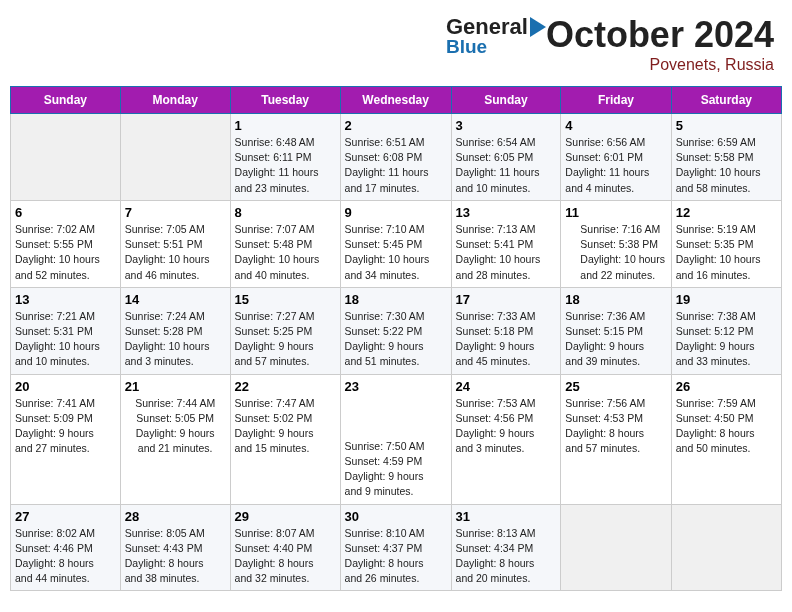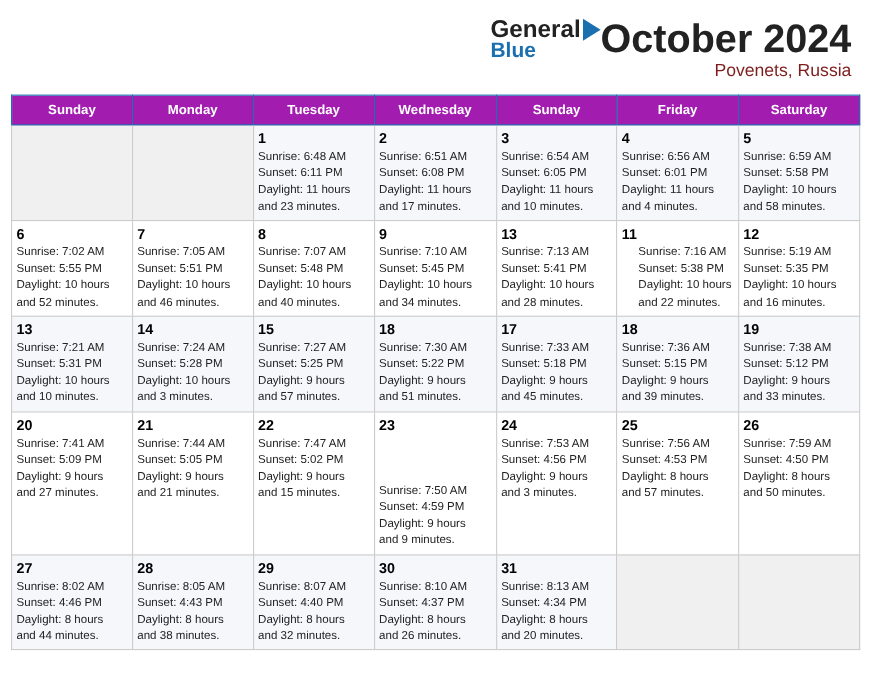--- a/index.html
+++ b/index.html
@@ -268,21 +268,21 @@
       <tr>
         <td>
           <span class="day-num">20</span>
           <div class="cell-text" style="white-space: pre-line;">Sunrise: 7:41 AM
 Sunset: 5:09 PM
 Daylight: 9 hours
 and 27 minutes.</div>
         </td>
         <td>
           <span class="day-num">21</span>
-          <div class="cell-text" style="white-space: pre-line;">Sunrise: 7:44 AM
+          <div class="cell-text" style="white-space: pre-line; text-align: center;">Sunrise: 7:44 AM
 Sunset: 5:05 PM
 Daylight: 9 hours
 and 21 minutes.</div>
         </td>
         <td>
           <span class="day-num">22</span>
           <div class="cell-text" style="white-space: pre-line;">Sunrise: 7:47 AM
 Sunset: 5:02 PM
 Daylight: 9 hours
 and 15 minutes.</div>

